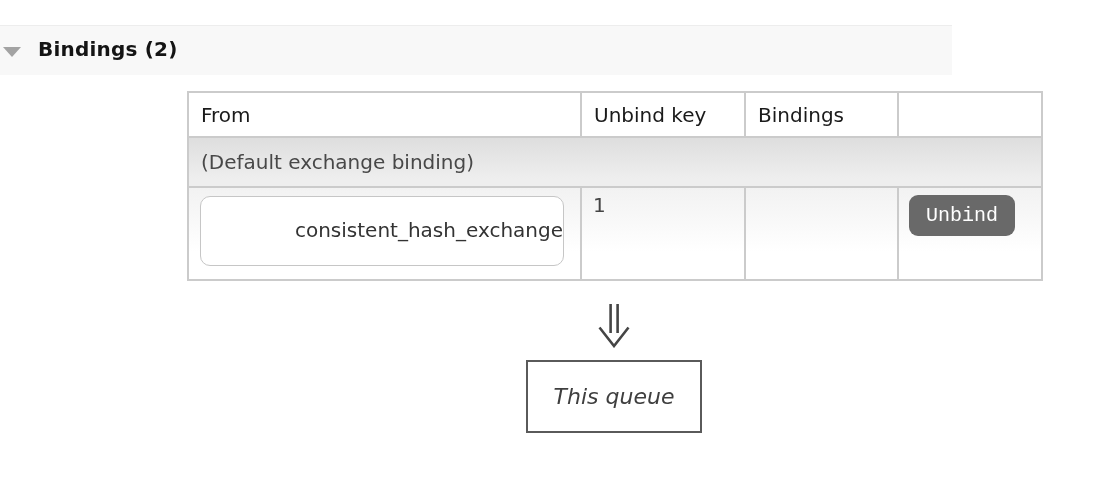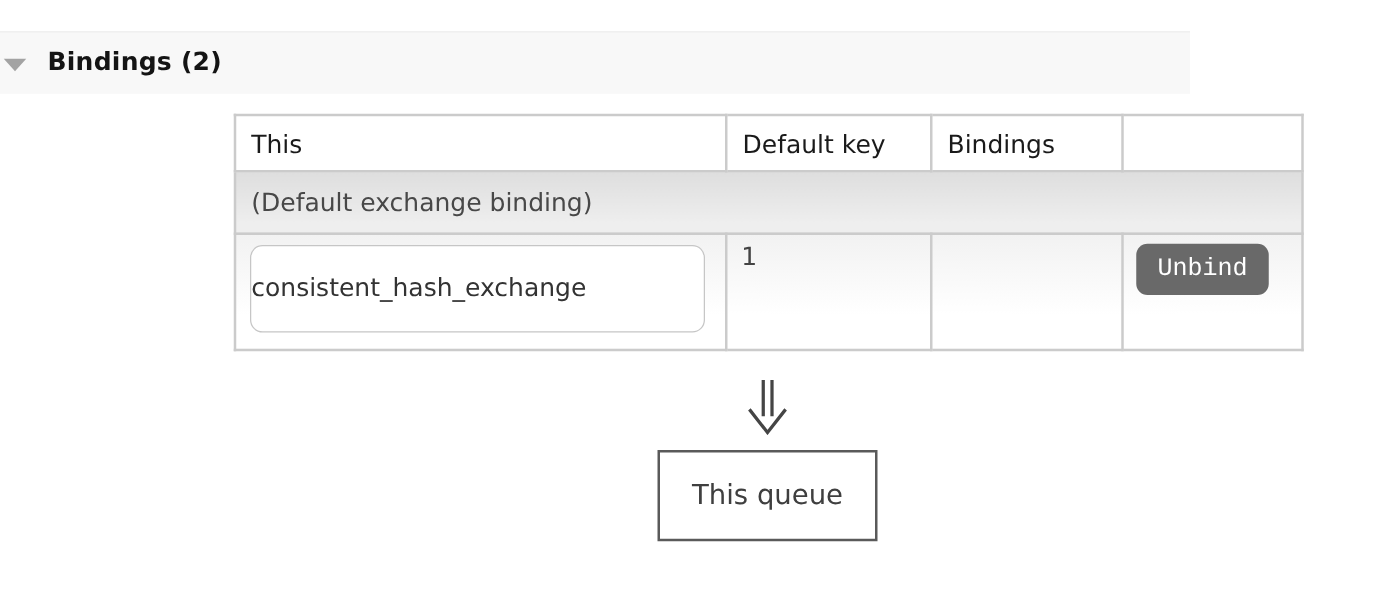--- a/index.html
+++ b/index.html
@@ -71,21 +71,21 @@
     color: #444444;
   }
   .exchange-box {
     display: block;
     margin: 8px 0 0 11px;
     width: 364px; height: 70px;
     line-height: 66px;
     background: #ffffff;
     border: 1.5px solid #c6c6c6;
     border-radius: 10px;
-    text-align: left;
+    text-align: right;
     font-size: 20px;
     color: #333333;
     text-decoration: none;
     cursor: pointer;
     overflow: hidden;
     white-space: nowrap;
   }
   .routing-key-cell { padding: 5px 0 0 11px; }
   .args-cell { }
   .action-cell { }
@@ -113,20 +113,21 @@
   }
   .queue-box {
     display: inline-block;
     width: 176px; height: 73px;
     line-height: 69px;
     border: 2px solid #5a5a5a;
     background: #ffffff;
     font-size: 22px;
     color: #3f3f3f;
     text-align: center;
+    font-style: italic;
   }
 </style>
 </head>
 <body>
 
 <div>
 
   <div class="section-header">
     <span class="collapse-triangle"></span>
     <h2 class="section-title">Bindings (2)</h2>
@@ -134,22 +135,22 @@
 
   <table class="bindings">
     <colgroup>
       <col class="c-from">
         <col class="c-key">
         <col class="c-args">
         <col class="c-act">
     </colgroup>
     <thead>
       <tr>
-        <th>This</th>
-        <th>Default key</th>
+        <th>From</th>
+        <th>Unbind key</th>
         <th>Bindings</th>
         <th></th>
       </tr>
     </thead>
     <tbody>
       <tr class="default-row">
         <td colspan="4">(Default exchange binding)</td>
       </tr>
       <tr class="binding-row">
         <td>

